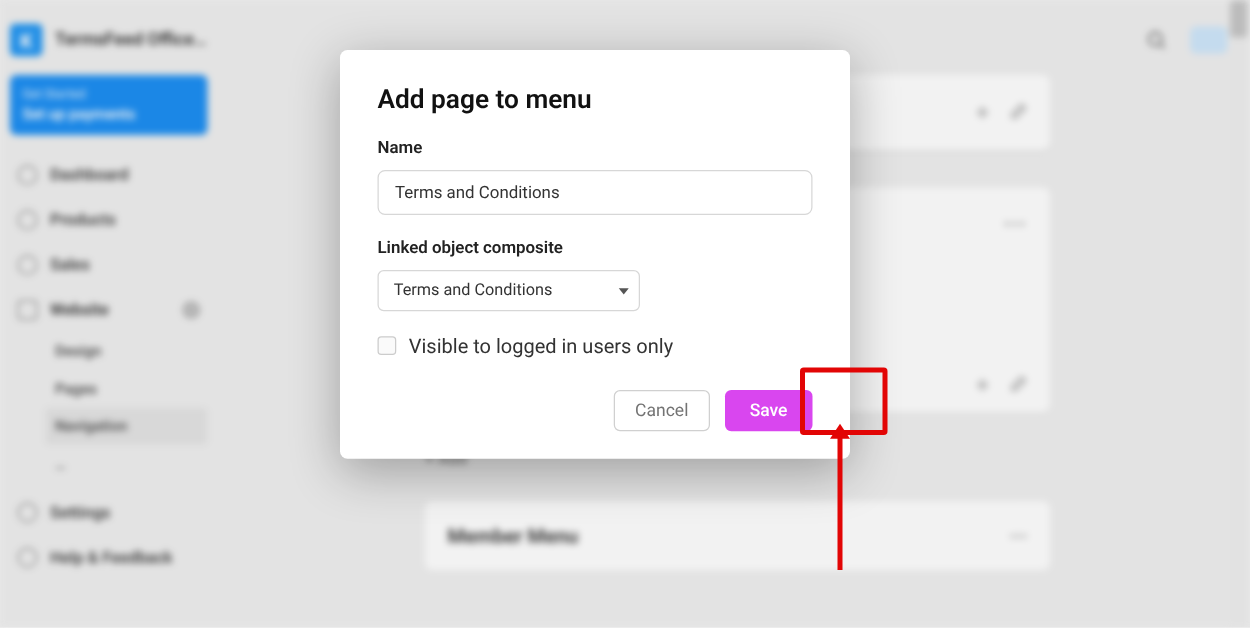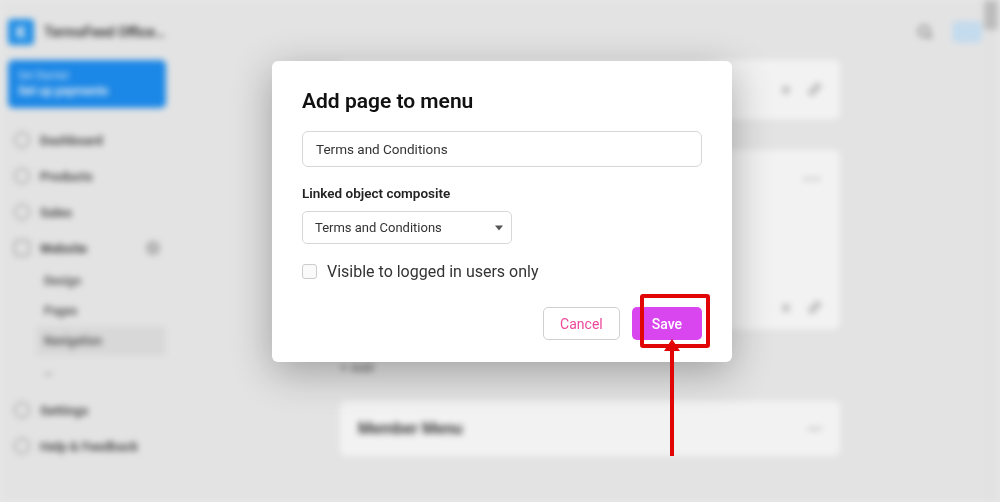--- a/index.html
+++ b/index.html
@@ -32,21 +32,21 @@
   .card-acts { position: absolute; right: 18px; top: 50%; transform: translateY(-50%); display:flex; gap:12px; }
   .dot-icon, .pen-icon { width: 16px; height: 16px; color: #888; }
   .long-card { height: 180px; }
   .add-line { margin: 10px 140px 26px 140px; color: #888; font-size: 13px; font-weight:600; }
   .member-card { margin: 0 140px; background: #fff; border-radius: 6px; padding: 18px; font-weight: 700; color: #444; position: relative; }
   .member-card .dotsr { position:absolute; right:18px; top:18px; color:#888; }
 
   
   .overlay { position: absolute; inset: 0; background: rgba(0,0,0,.05); }
   .modal {
-    position: absolute; top: 61px; left: 272px; width: 460px;
+    position: absolute; top: 40px; left: 272px; width: 408px;
     background: #fff; border-radius: 6px; box-shadow: 0 10px 40px rgba(0,0,0,.3);
     padding: 28px 30px 22px 30px;
   }
   .modal h2 { font-size: 21px; font-weight: 600; color: #111; margin-bottom: 18px; }
   .field-label { font-size: 13.5px; font-weight: 600; color: #222; margin-bottom: 10px; }
   .text-input {
     width: 100%; height: 36px; border: 1px solid #d7d7d7; border-radius: 6px;
     padding: 0 13px; font-size: 13.5px; color: #333; background: #fff;
   }
   .select-wrap { position: relative; width: 210px; margin-bottom: 18px; }
@@ -55,21 +55,21 @@
     padding: 0 26px 0 12px; font-size: 13px; color: #333; background: #fff; text-align: left;
     display:flex; align-items:center;
   }
   .select-caret { position: absolute; right: 9px; top: 50%; transform: translateY(-50%); width: 0; height: 0; border-left: 4px solid transparent; border-right: 4px solid transparent; border-top: 5px solid #555; }
   .check-row { display: flex; align-items: center; gap: 10px; margin-bottom: 26px; }
   .checkbox { width: 15px; height: 15px; border: 1px solid #ccc; border-radius: 3px; background: #fafafa; }
   .check-label { font-size: 16px; color: #333; }
   .modal-actions { display: flex; justify-content: flex-end; gap: 12px; }
   .btn-cancel {
     height: 33px; padding: 0 16px; border: 1px solid #d0d0d0; border-radius: 5px;
-    background: #fff; font-size: 14px; color: #ec4899; cursor: pointer;
+    background: #fff; font-size: 14px; color: #737373; cursor: pointer;
   }
   .btn-save {
     height: 33px; padding: 0 20px; border: none; border-radius: 5px;
     background: #d946ef; color: #fff; font-size: 14px; font-weight: 500; cursor: pointer;
   }
   .red-box {
     position: absolute; top: 294px; left: 640px; width: 70px; height: 54px;
     border: 4px solid #e20505; border-radius: 3px; pointer-events: none;
   }
   .red-arrow {
@@ -178,20 +178,21 @@
       <span class="dotsr">···</span>
     </div>
   </div>
 </div>
 
 <div class="overlay"></div>
 
 <div class="modal">
   <h2>Add page to menu</h2>
 
+  <div class="field-label">Name</div>
   <input class="text-input" type="text" style="margin-bottom: 18px;" value="Terms and Conditions">
 
   <div class="field-label">Linked object composite</div>
   <div class="select-wrap">
     <button class="select-input">
       <span>Terms and Conditions</span>
     </button>
     <span class="select-caret"></span>
   </div>
 

